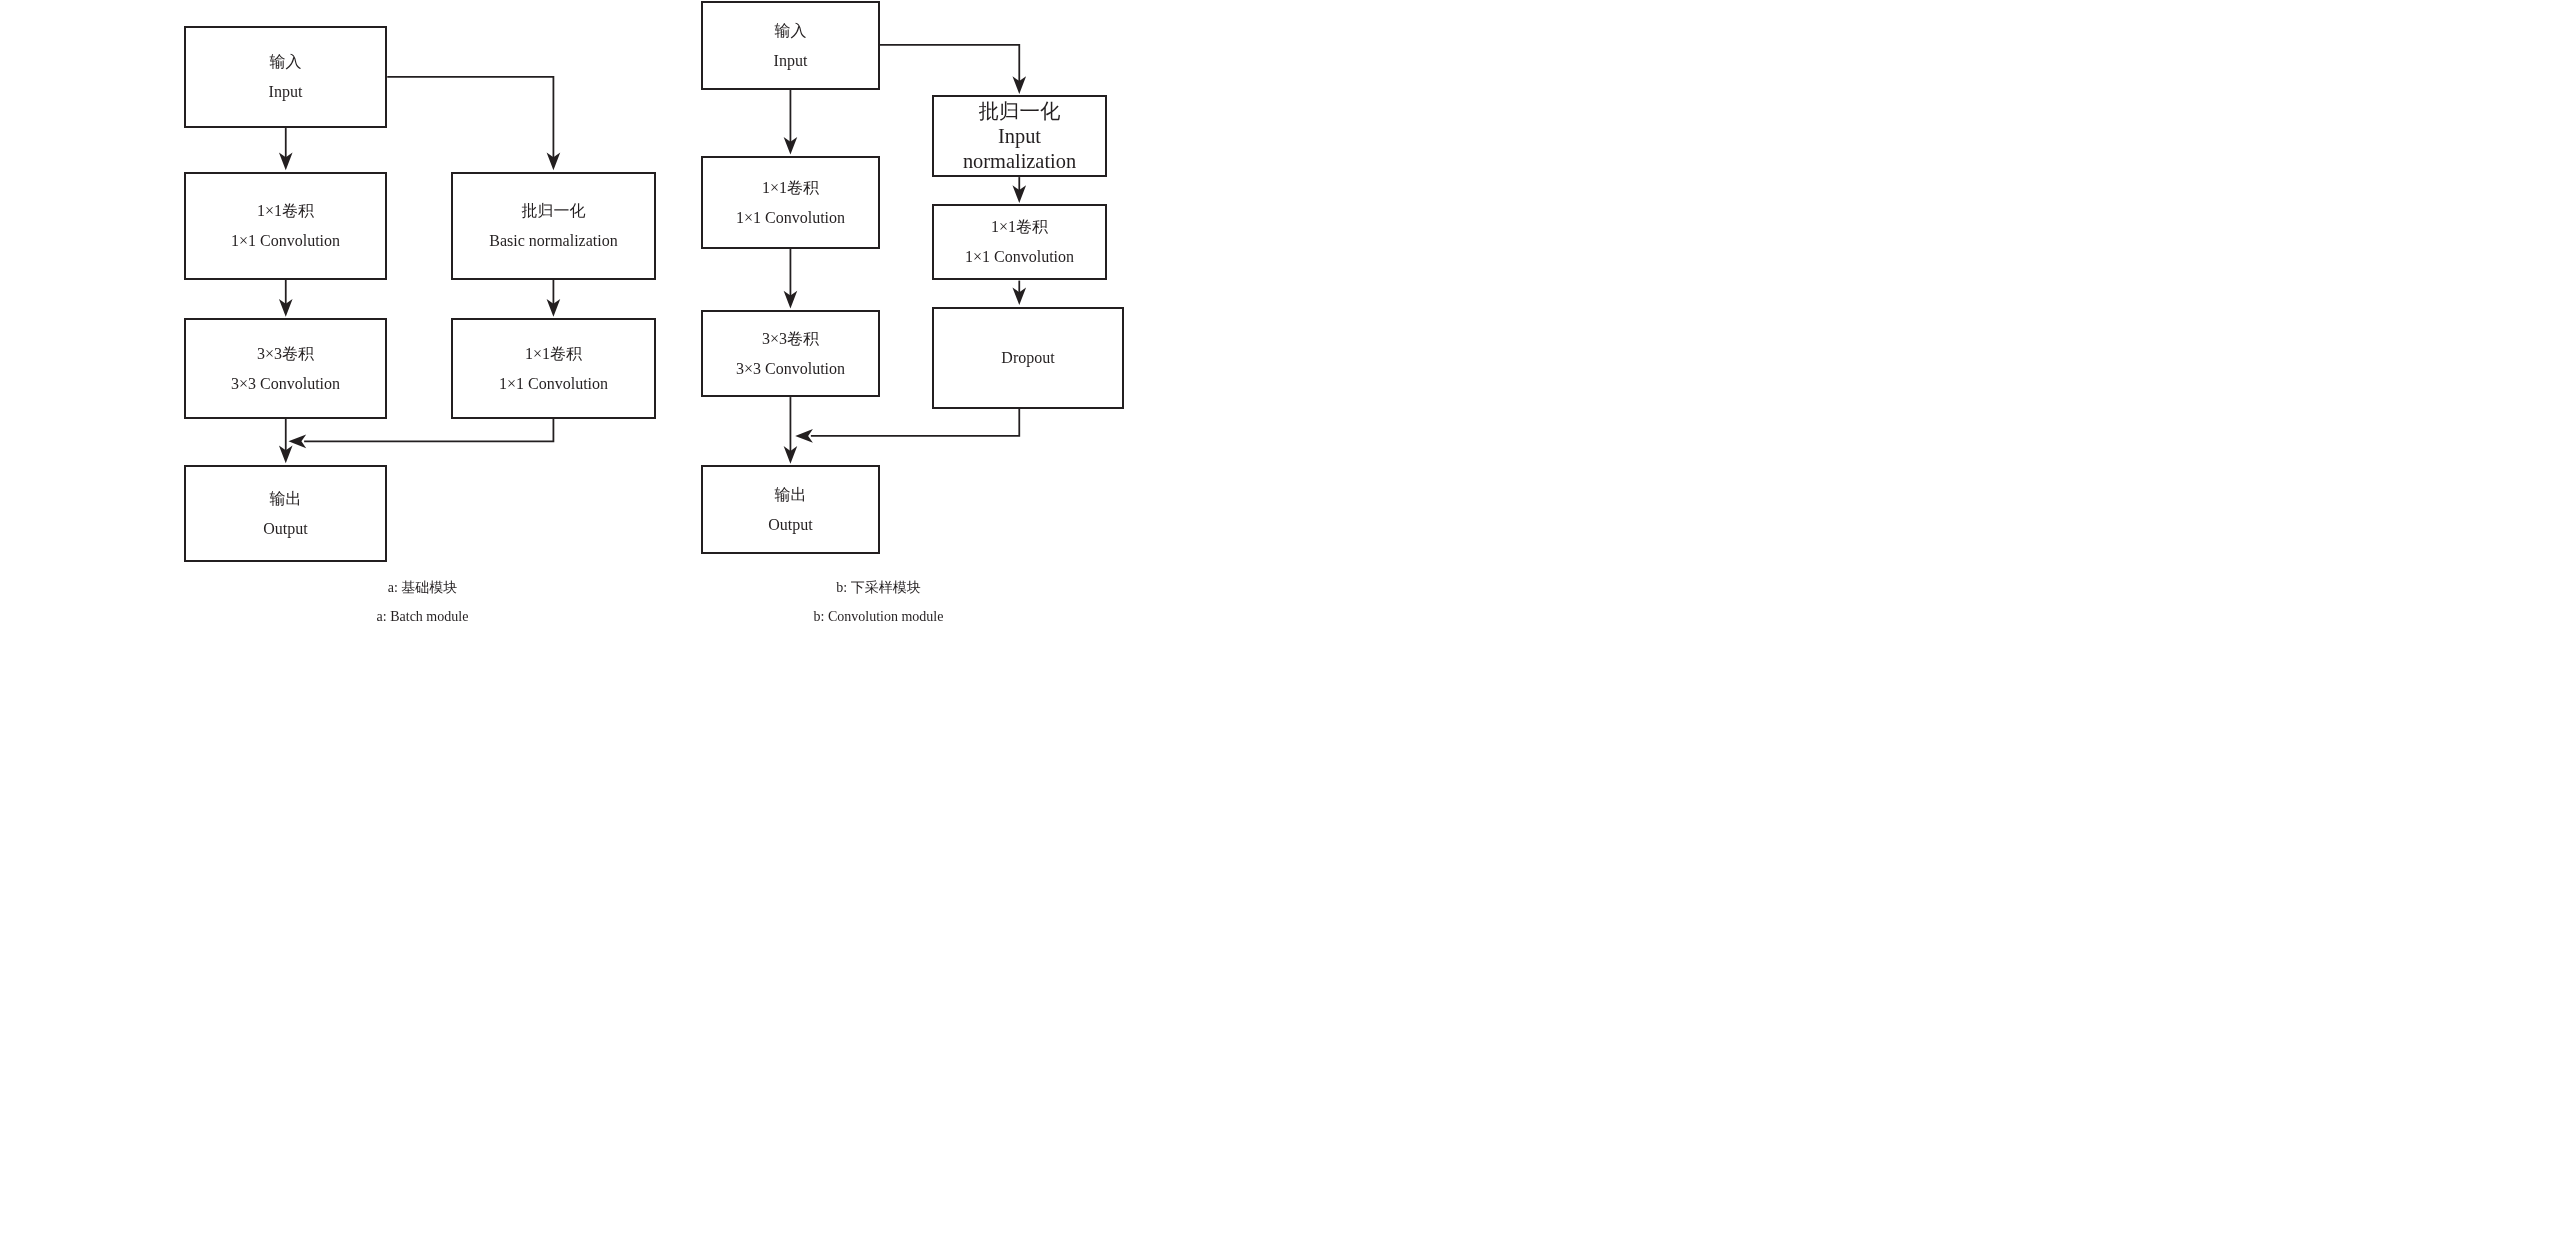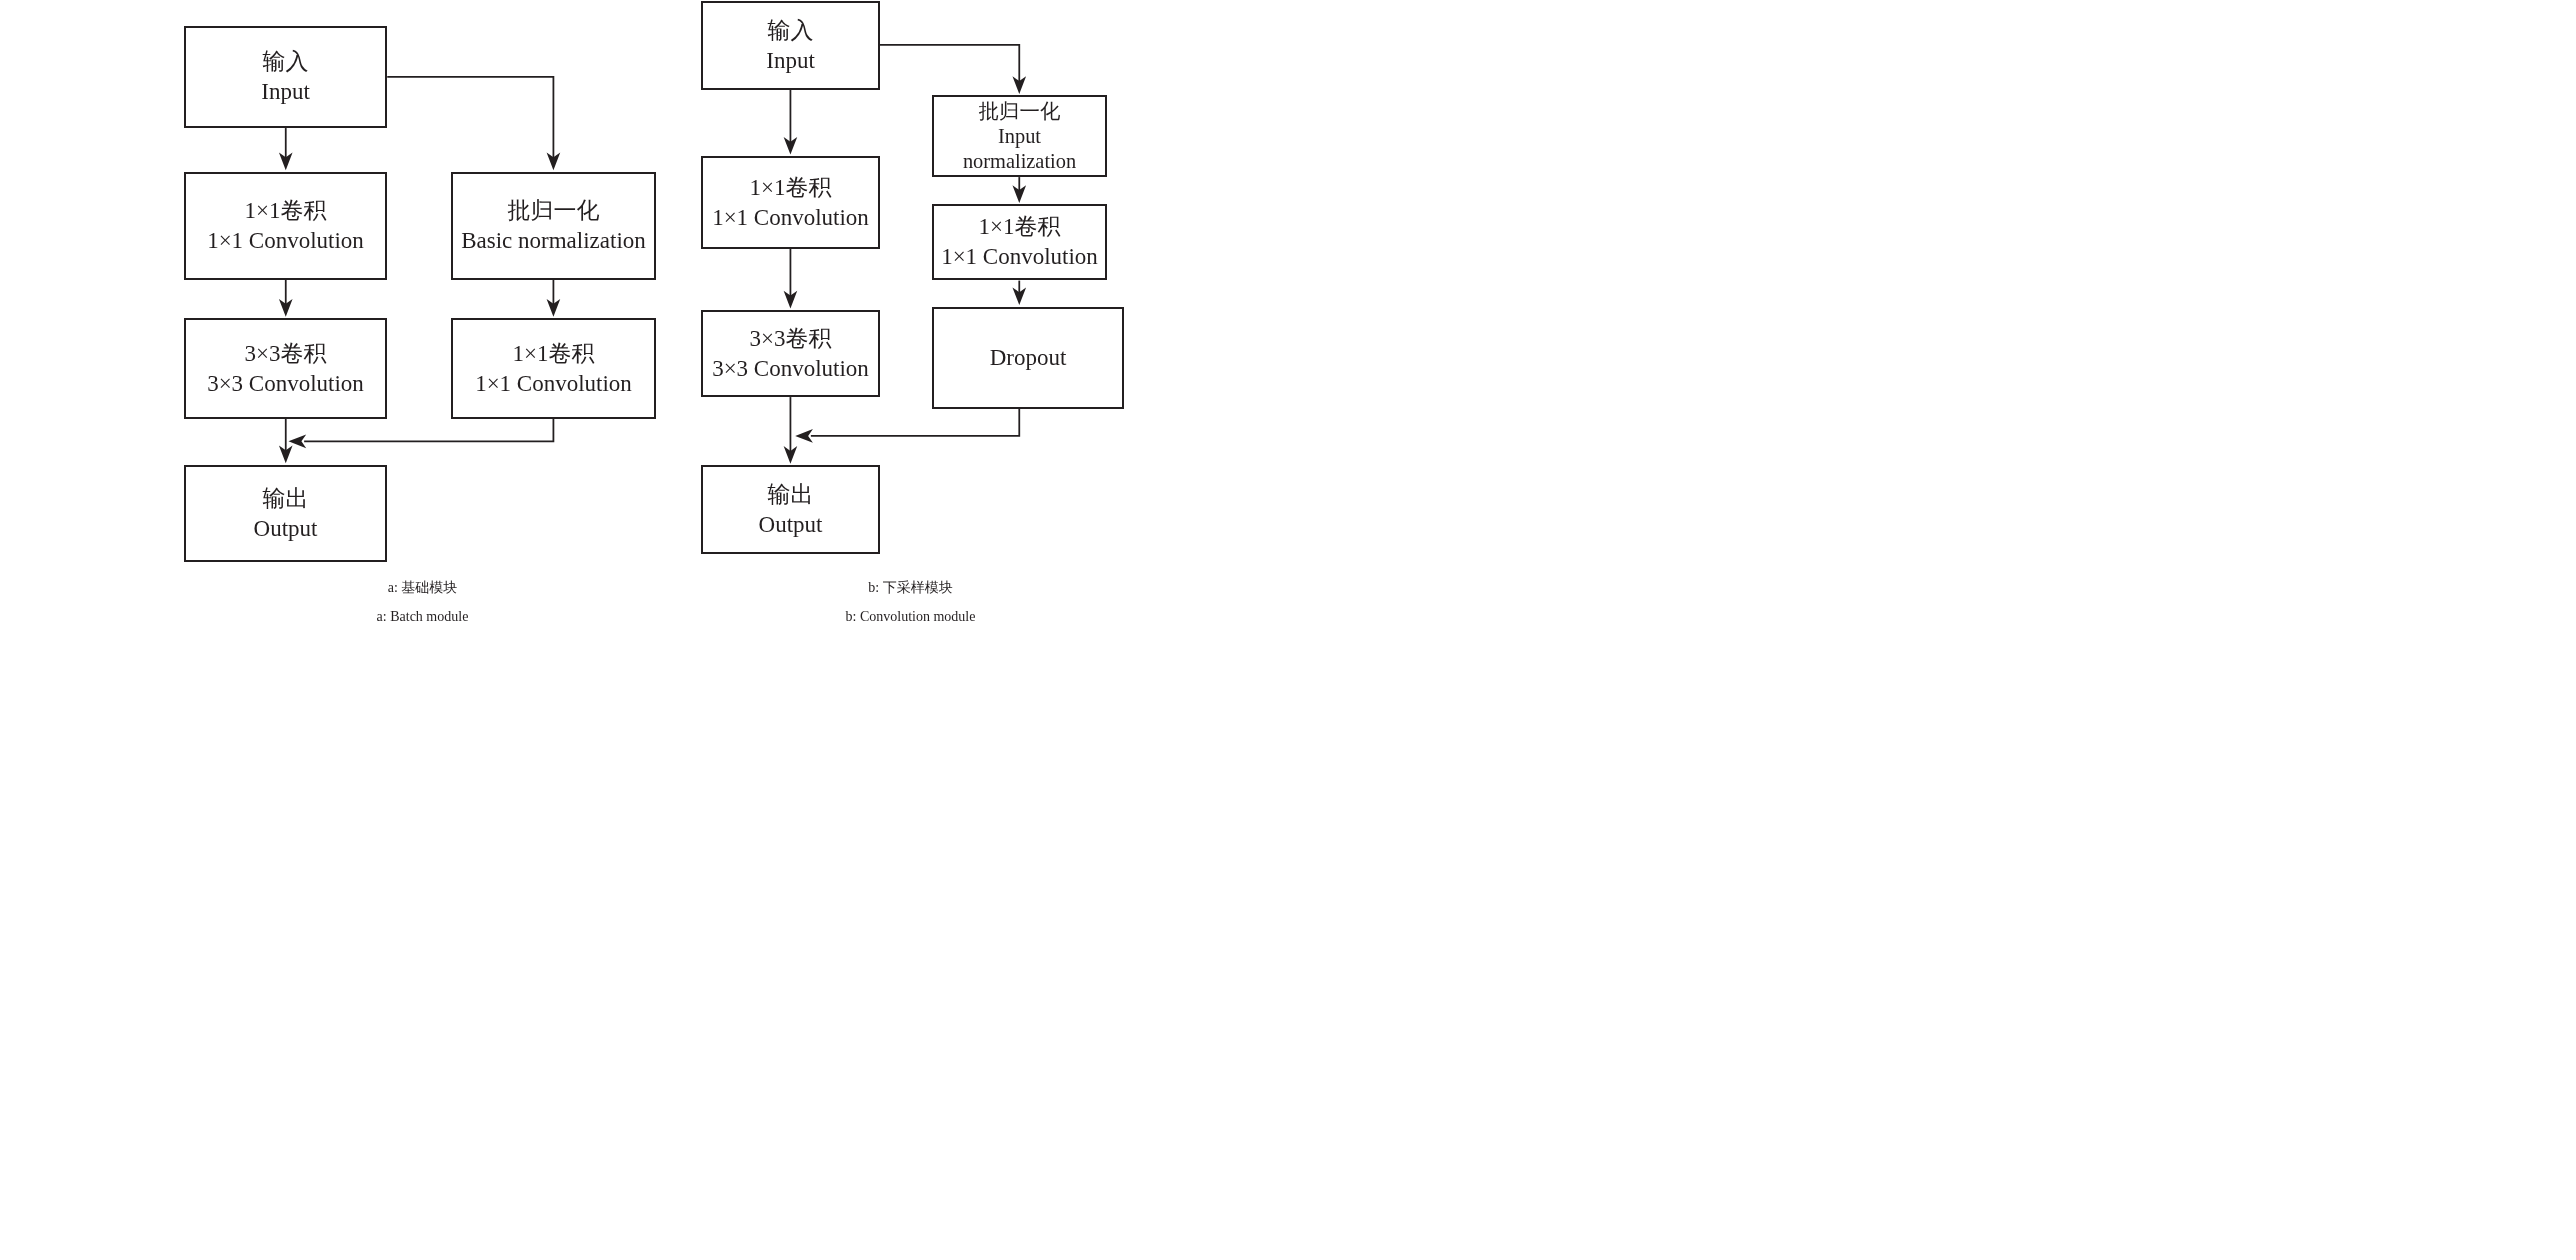--- a/index.html
+++ b/index.html
@@ -16,21 +16,21 @@
   .node {
     position: absolute;
     box-sizing: border-box;
     border: 2.7px solid var(--line);
     background: var(--bg);
     display: flex;
     flex-direction: column;
     justify-content: center;
     align-items: center;
     text-align: center;
-    font-size: 23px;
+    font-size: 16px;
     line-height: 30px;
     z-index: 2;
   }
   .node.tight { line-height: 25px; font-size: 20.4px; }
   .node span { display: block; white-space: nowrap; }
   #arrows {
     position: absolute;
     top: 0; left: 0;
     z-index: 1;
   }
@@ -158,19 +158,19 @@
   </div>
   <div class="node" style="left:701px; top:465px; width:179px; height:89px;">
     <span>输出</span>
     <span>Output</span>
   </div>
 
   <div class="caption" style="left:211px; top:573px;">
     <span>a: 基础模块</span>
     <span style="display:block;">a: Batch module</span>
   </div>
-  <div class="caption" style="left:699px; top:573px;">
+  <div class="caption" style="left:667px; top:573px;">
     <span>b: 下采样模块</span>
     <span style="display:block;">b: Convolution module</span>
   </div>
 
 </div>
 
 
 </body></html>

